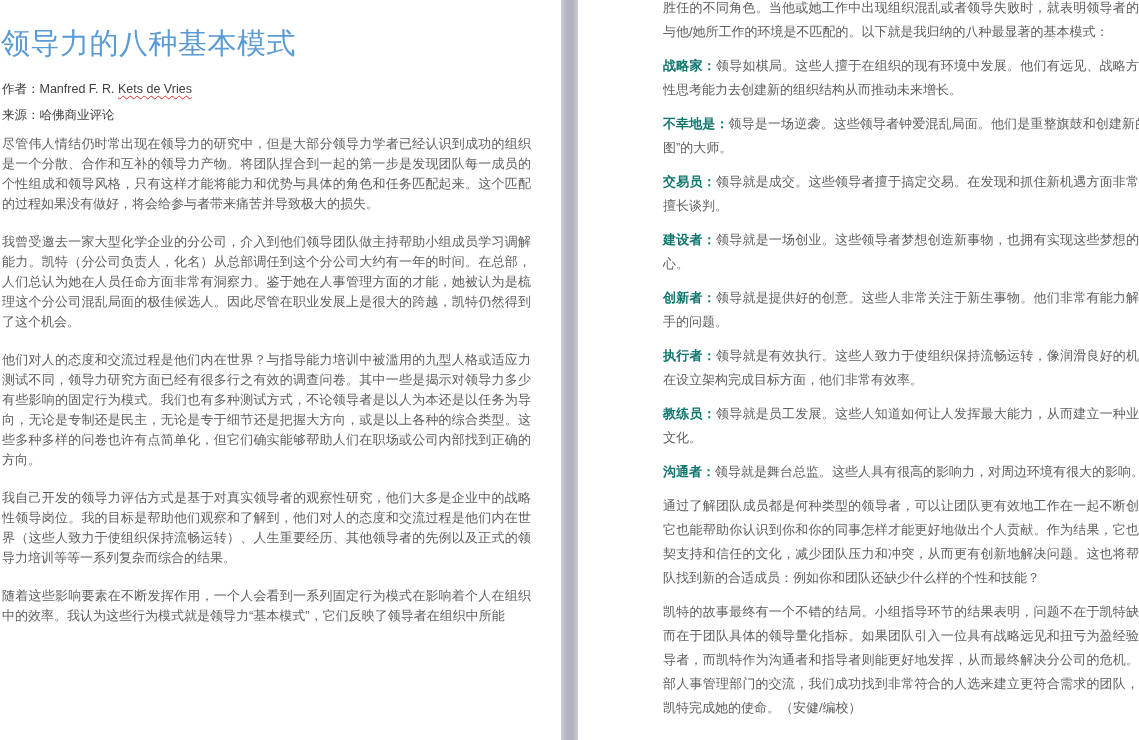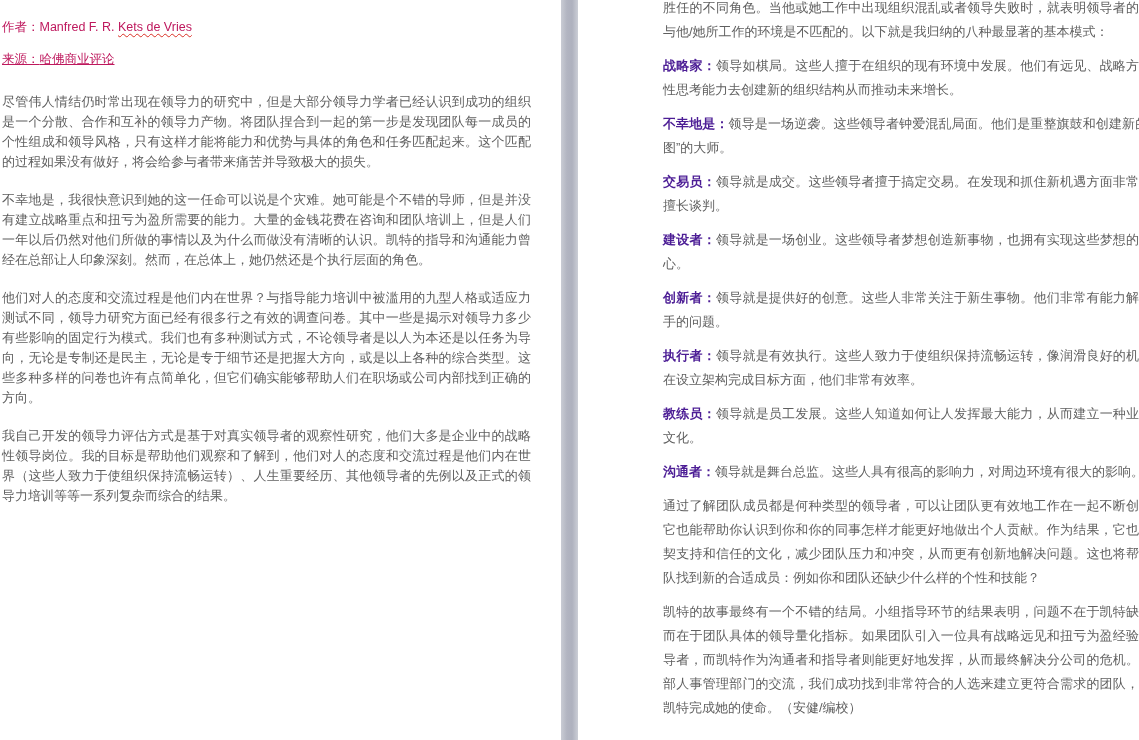--- a/index.html
+++ b/index.html
@@ -14,75 +14,77 @@
   .page-left{position:absolute;left:0;top:0;width:561px;height:740px;background:#fff;}
   .article-title{
     margin:24px 0 0 1px;
     font-size:29px;line-height:38px;font-weight:400;
     letter-spacing:0.5px;
     color:#5B9BD5;
   }
   .meta-line{
     margin:0 0 0 2px;
     font-size:12.5px;line-height:26px;
-    color:#be185d;
+    color:#404040;
   }
   .meta-line.first{margin-top:14px;}
-  .meta-line.second{margin-top:6px;text-decoration:underline;}
+  .meta-line.second{}
   .spell{
     text-decoration:underline wavy #d93025;
     text-decoration-thickness:1px;
     text-underline-offset:2px;
     text-decoration-skip-ink:none;
   }
   .body-para{
     width:529px;
     margin:0 0 18px 2px;
     font-size:13px;line-height:20px;
     color:#5f5f5f;
     text-align:justify;
   }
-  .body-para.first{margin-top:20px;}
+  .body-para.first{margin-top:6px;}
   
   .page-gap{
     position:absolute;left:561px;top:0;width:17px;height:740px;
     background:linear-gradient(to right,#c9ccd4 0%,#b2b5c1 35%,#aeb1be 65%,#cbced6 100%);
   }
   .page-edge-line{
     position:absolute;left:589px;top:0;width:1px;height:740px;
     background:#ededf2;
   }
   
   .page-right{position:absolute;left:578px;top:0;width:561px;height:740px;background:#fff;padding-left:85px;box-sizing:content-box;}
   .page-right .rp{
     width:529px;
     margin:0 0 10px 0;
     font-size:13px;line-height:24px;
     color:#5f5f5f;
     text-align:justify;
   }
   .page-right .rp.lead{margin-top:-4px;}
   .mode{color:#6FA6DB;}
-  .mode b{color:#4c1d95;font-weight:bold;}
+  .mode b{color:#0f766e;font-weight:bold;}
 </style>
 </head>
 <body>
 
 <div class="canvas">
 
   <section class="page-left">
+    <h1 class="article-title">领导力的八种基本模式</h1>
 
     <p class="meta-line first"><span>作者：</span><span>Manfred F. R. </span><span class="spell">Kets de Vries</span></p>
 
     <p class="meta-line second"><span>来源：</span><span>哈佛商业评论</span></p>
 
     <p class="body-para first">尽管伟人情结仍时常出现在领导力的研究中，但是大部分领导力学者已经认识到成功的组织是一个分散、合作和互补的领导力产物。将团队捏合到一起的第一步是发现团队每一成员的个性组成和领导风格，只有这样才能将能力和优势与具体的角色和任务匹配起来。这个匹配的过程如果没有做好，将会给参与者带来痛苦并导致极大的损失。</p>
-    <p class="body-para">不幸地是，我很快意识到她的这一任命可以说是个灾难。她可能是个不错的导师，但是并没有建立战略重点和扭亏为盈所需要的能力。大量的金钱花费在咨询和团队培训上，但是人们一年以后仍然对他们所做的事情以及为什么而做没有清晰的认识。凯特的指导和沟通能力曾经在总部让人印象深刻。然而，在总体上，她仍然还是个执行层面的角色。</p>
+    <p class="body-para">我曾受邀去一家大型化学企业的分公司，介入到他们领导团队做主持帮助小组成员学习调解能力。凯特（分公司负责人，化名）从总部调任到这个分公司大约有一年的时间。在总部，人们总认为她在人员任命方面非常有洞察力。鉴于她在人事管理方面的才能，她被认为是梳理这个分公司混乱局面的极佳候选人。因此尽管在职业发展上是很大的跨越，凯特仍然得到了这个机会。</p>
     <p class="body-para">他们对人的态度和交流过程是他们内在世界？与指导能力培训中被滥用的九型人格或适应力测试不同，领导力研究方面已经有很多行之有效的调查问卷。其中一些是揭示对领导力多少有些影响的固定行为模式。我们也有多种测试方式，不论领导者是以人为本还是以任务为导向，无论是专制还是民主，无论是专于细节还是把握大方向，或是以上各种的综合类型。这些多种多样的问卷也许有点简单化，但它们确实能够帮助人们在职场或公司内部找到正确的方向。</p>
     <p class="body-para">我自己开发的领导力评估方式是基于对真实领导者的观察性研究，他们大多是企业中的战略性领导岗位。我的目标是帮助他们观察和了解到，他们对人的态度和交流过程是他们内在世界（这些人致力于使组织保持流畅运转）、人生重要经历、其他领导者的先例以及正式的领导力培训等等一系列复杂而综合的结果。</p>
+    <p class="body-para">随着这些影响要素在不断发挥作用，一个人会看到一系列固定行为模式在影响着个人在组织中的效率。我认为这些行为模式就是领导力“基本模式”，它们反映了领导者在组织中所能</p>
   </section>
 
   <div class="page-gap"></div>
   <div class="page-edge-line"></div>
 
   <section class="page-right">
     <p class="rp lead">胜任的不同角色。当他或她工作中出现组织混乱或者领导失败时，就表明领导者的基本模式与他/她所工作的环境是不匹配的。以下就是我归纳的八种最显著的基本模式：</p>
 
     <p class="rp mode"><b>战略家：</b><span>领导如棋局。这些人擅于在组织的现有环境中发展。他们有远见、战略方向和创新性思考能力去创建新的组织结构从而推动未来增长。</span></p>
     <p class="rp mode"><b>不幸地是：</b><span>领导是一场逆袭。这些领导者钟爱混乱局面。他们是重整旗鼓和创建新的组织“蓝图”的大师。</span></p>

